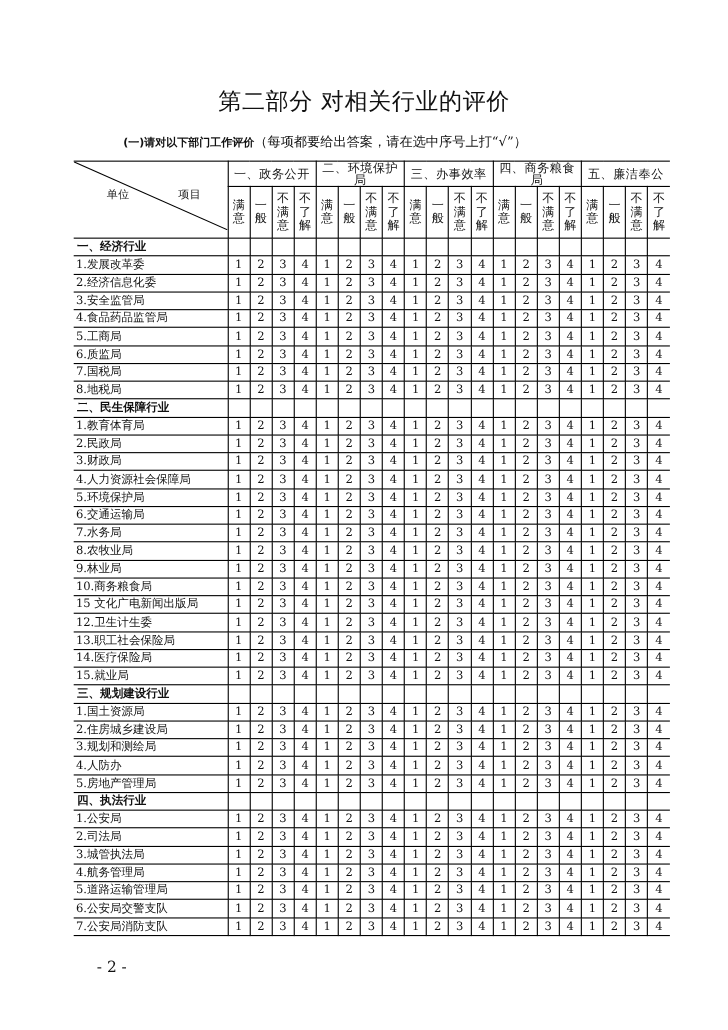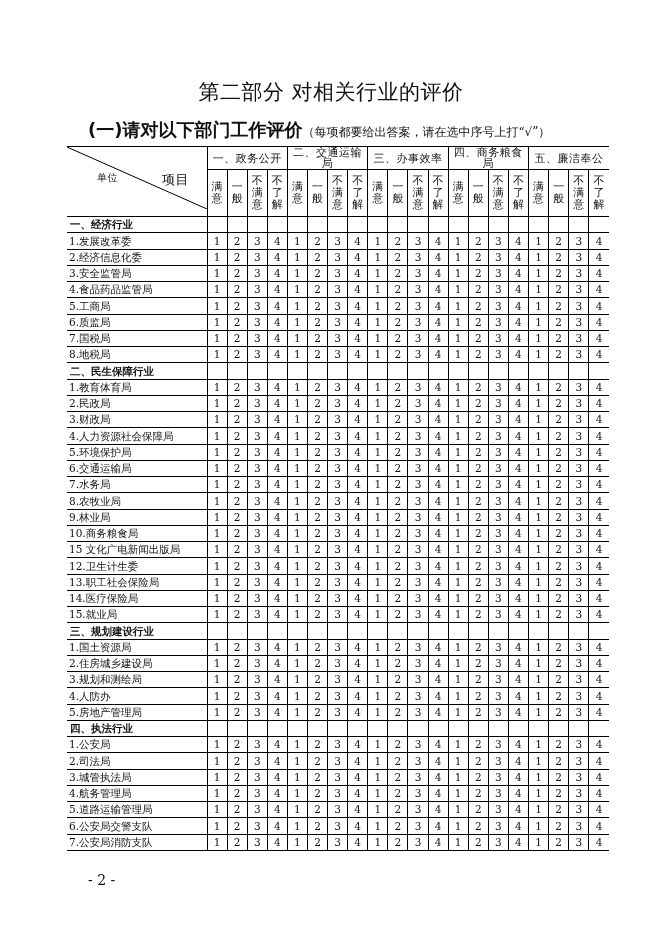--- a/index.html
+++ b/index.html
@@ -1,34 +1,34 @@
 <!DOCTYPE html>
 <html><head>
 <meta charset="utf-8">
 <style>
   html, body { margin: 0; padding: 0; background: #ffffff; }
   body { width: 662px; height: 936px; position: relative; overflow: hidden;
          font-family: "DejaVu Serif", "Liberation Serif", serif; color: #111; }
   .title { position: absolute; left: 0; width: 662px; top: 78px; text-align: center;
            font-family: "DejaVu Sans", "Liberation Sans", sans-serif; font-size: 21px; letter-spacing: 0.5px; }
   .subtitle { position: absolute; left: 88px; top: 118px; white-space: nowrap; }
-  .subtitle .strong { font-family: "DejaVu Sans", "Liberation Sans", sans-serif; font-weight: bold; font-size: 18px; }
+  .subtitle .strong { font-family: "DejaVu Sans", "Liberation Sans", sans-serif; font-weight: bold; font-size: 10px; margin-left: 24px; }
   .subtitle .note { font-size: 12px; }
   table.survey { position: absolute; left: 67px; top: 146px; border-collapse: collapse; table-layout: fixed; }
   table.survey td { border: 1px solid #000; padding: 0; text-align: center; vertical-align: middle;
                     font-size: 10.5px; line-height: 1; overflow: hidden; }
   table.survey tr > td:first-child { border-left: none; }
   table.survey tr > td:last-child { border-right: none; }
   table.survey tr.r-group td { height: 15px; font-size: 11px; letter-spacing: 0.5px; }
   table.survey tr.r-sub td { height: 46px; margin-left: 16px; }
   table.survey tr.r-data td { height: 15.25px; }
   td.corner { position: relative; }
   td.corner svg { position: absolute; left: 0; top: 0; }
   td.corner .lbl-unit { position: absolute; left: 30px; top: 26px; font-size: 10px; }
-  td.corner .lbl-item { position: absolute; left: 95px; top: 26px; font-size: 13px; }
+  td.corner .lbl-item { position: absolute; left: 95px; top: 26px; font-size: 10px; }
   .vtext { display: inline-block; width: 11px; font-size: 11px; line-height: 12px; word-break: break-all; }
   td.name { text-align: left !important; padding-left: 2px !important; font-size: 10.5px; white-space: nowrap; }
   td.section-name { text-align: left !important; padding-left: 3px !important; font-weight: bold;
                     font-family: "DejaVu Sans", "Liberation Sans", sans-serif; font-size: 10.5px; white-space: nowrap; }
   .page-num { position: absolute; left: 88px; top: 872px; font-size: 14px; }
 </style>
 </head>
 <body>
 
 <div class="title">第二部分  对相关行业的评价</div>
@@ -64,21 +64,21 @@
   <tbody id="tbody">
     <tr class="r-group" id="row-groups">
       <td class="corner" rowspan="2">
         <svg width="140" height="62">
           <line x1="0" y1="0" x2="140" y2="62" stroke="#000" stroke-width="1"></line>
         </svg>
         <span class="lbl-unit">单位</span>
         <span class="lbl-item">项目</span>
       </td>
     <td colspan="4">一、政务公开</td>
-        <td colspan="4">二、交通运输局</td>
+        <td colspan="4">二、环境保护局</td>
         <td colspan="4">三、办事效率</td>
         <td colspan="4">四、商务粮食局</td>
         <td colspan="4">五、廉洁奉公</td>
       </tr>
     <tr class="r-sub" id="row-sub">
         <td><span class="vtext">满意</span></td>
         <td><span class="vtext">一般</span></td>
         <td><span class="vtext">不满意</span></td>
         <td><span class="vtext">不了解</span></td>
         <td><span class="vtext">满意</span></td>

